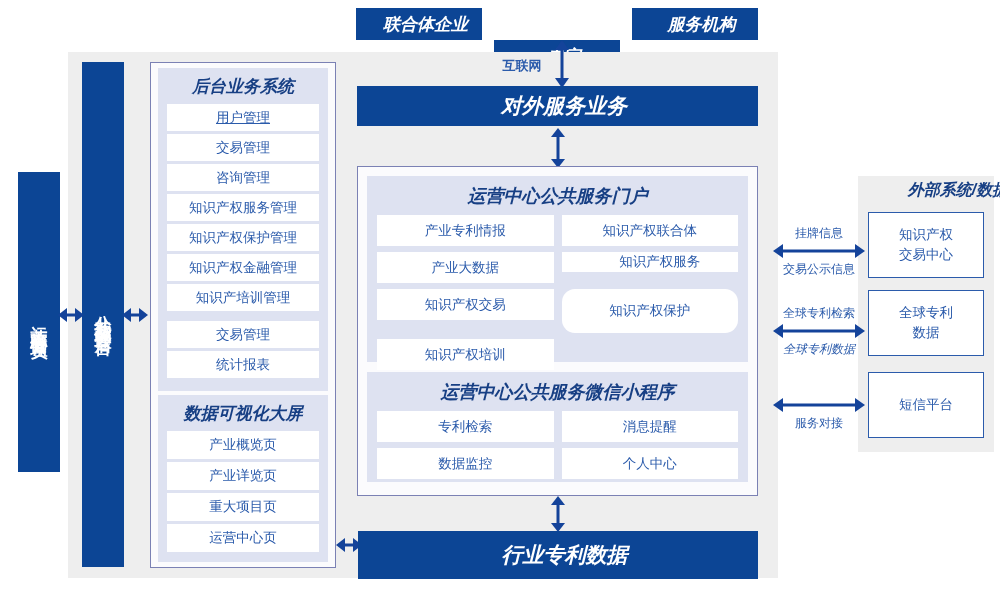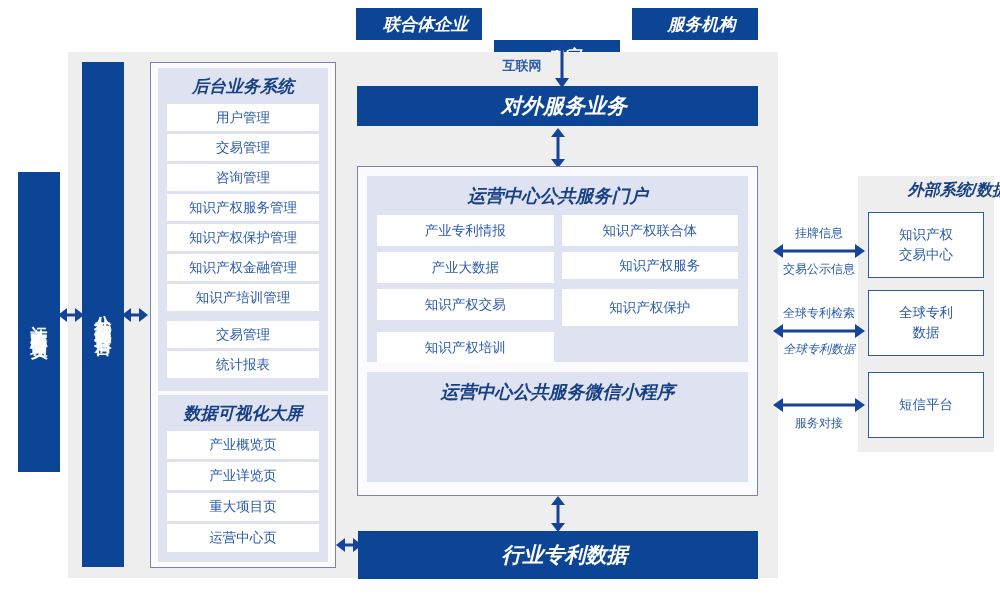--- a/index.html
+++ b/index.html
@@ -130,21 +130,21 @@
     </svg>
   </div>
 
   <div class="whitepanel" style="left:150px;top:62px;width:186px;height:506px;"></div>
 
   <div class="lavpanel" style="left:158px;top:68px;width:170px;height:323px;padding:7px 9px;">
     <div class="lavtitle" style="margin-bottom:6px;">
       <span>后台业务系统</span>
     </div>
     <div id="backend-items">
-        <div class="itembox" style="height: 27px; margin-bottom: 3px;">用户管理</div>
+        <div class="itembox" style="height: 27px; margin-bottom: 3px; text-decoration: underline;">用户管理</div>
         <div class="itembox" style="height: 27px; margin-bottom: 3px;">交易管理</div>
         <div class="itembox" style="height: 27px; margin-bottom: 3px;">咨询管理</div>
         <div class="itembox" style="height: 27px; margin-bottom: 3px;">知识产权服务管理</div>
         <div class="itembox" style="height: 27px; margin-bottom: 3px;">知识产权保护管理</div>
         <div class="itembox" style="height: 27px; margin-bottom: 3px;">知识产权金融管理</div>
         <div class="itembox" style="height: 27px; margin-bottom: 10px;">知识产培训管理</div>
         <div class="itembox" style="height: 27px; margin-bottom: 3px;">交易管理</div>
         <div class="itembox" style="height: 27px; margin-bottom: 0px;">统计报表</div>
       </div>
   </div>
@@ -172,31 +172,37 @@
   <div class="whitepanel" style="left:357px;top:166px;width:401px;height:330px;"></div>
 
   <div class="lavpanel" style="left:367px;top:176px;width:381px;height:186px;padding:8px 10px;">
     <div class="lavtitle" style="margin-bottom:7px;font-size:18px;">
       <span>运营中心公共服务门户</span>
     </div>
     <div id="portal-items" style="display:grid;grid-template-columns:1fr 1fr;gap:6px 8px;">
         <div class="itembox" style="height: 31px;">产业专利情报</div>
         <div class="itembox" style="height: 31px; text-align: right;">知识产权联合体</div>
         <div class="itembox" style="height: 31px;">产业大数据</div>
-        <div class="itembox" style="height: 27px; padding-left: 20px;">知识产权服务</div>
+        <div class="itembox" style="height: 20px; padding-left: 20px;">知识产权服务</div>
         <div class="itembox" style="height: 31px;">知识产权交易</div>
-        <div class="itembox" style="height: 37px;">知识产权保护</div>
+        <div class="itembox" style="height: 44px; border-radius: 13px;">知识产权保护</div>
         <div class="itembox" style="height: 31px;">知识产权培训</div>
       </div>
   </div>
 
   <div class="lavpanel" style="left:367px;top:372px;width:381px;height:110px;padding:8px 10px;">
     <div class="lavtitle" style="margin-bottom:7px;font-size:18px;">
       <span>运营中心公共服务微信小程序</span>
     </div>
+    <div id="mini-items" style="display:grid;grid-template-columns:1fr 1fr;gap:6px 8px;">
+        <div class="itembox" style="height: 31px;">专利检索</div>
+        <div class="itembox" style="height: 31px;">消息提醒</div>
+        <div class="itembox" style="height: 31px;">数据监控</div>
+        <div class="itembox" style="height: 31px;">个人中心</div>
+      </div>
   </div>
 
   <div class="arrow" style="left:548px;top:496px;">
     <svg width="20" height="36" viewBox="0 0 20 36">
       <line x1="10" y1="8" x2="10" y2="28" stroke="#14439a" stroke-width="3"></line>
       <polygon points="10,0 3,9 17,9" fill="#14439a"></polygon>
       <polygon points="10,36 3,27 17,27" fill="#14439a"></polygon>
     </svg>
   </div>
 

